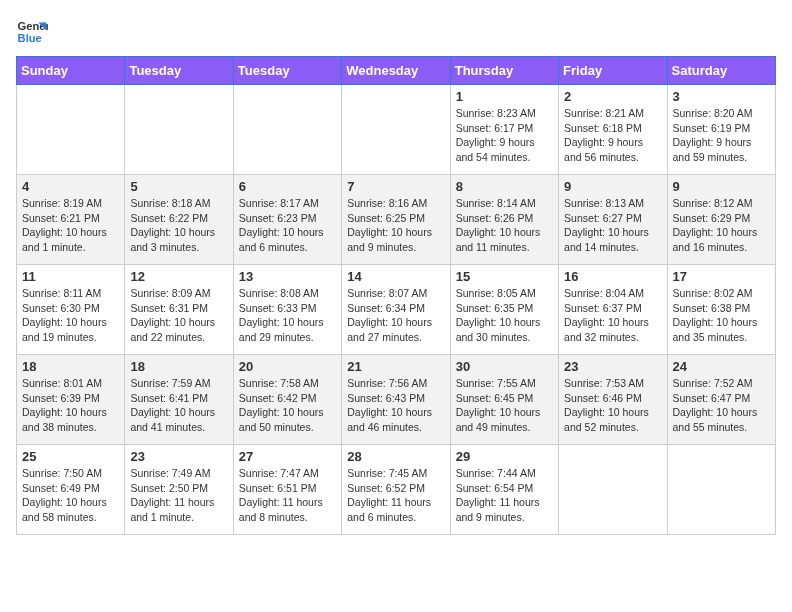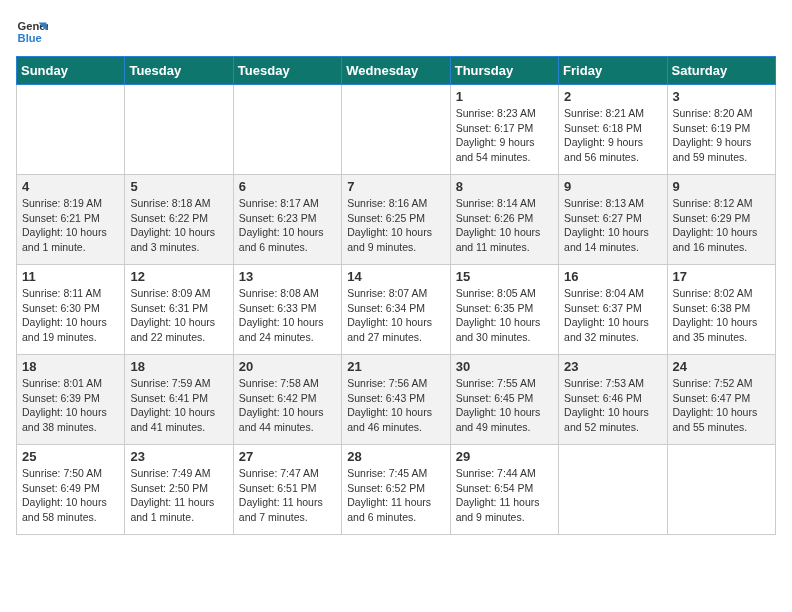--- a/index.html
+++ b/index.html
@@ -37,21 +37,21 @@
       font-size: 16px;
       color: #555;
       font-weight: 500;
     }
     table {
       width: 100%;
       border-collapse: collapse;
       font-size: 11px;
     }
     thead tr th {
-      background-color: #0f766e;
+      background-color: #8b5cf6;
       color: #fff;
       padding: 6px 4px;
       text-align: left;
       font-size: 13px;
       font-weight: bold;
       border: 1px solid #2a7fd4;
     }
     tbody tr td {
       border: 1px solid #ccc;
       padding: 4px 5px;
@@ -205,21 +205,21 @@
           <div class="day-info">Sunrise: 8:09 AM</div>
           <div class="day-info">Sunset: 6:31 PM</div>
           <div class="day-info">Daylight: 10 hours</div>
           <div class="day-info">and 22 minutes.</div>
         </td>
         <td>
           <div class="day-number">13</div>
           <div class="day-info">Sunrise: 8:08 AM</div>
           <div class="day-info">Sunset: 6:33 PM</div>
           <div class="day-info">Daylight: 10 hours</div>
-          <div class="day-info">and 24 minutes.</div>
+          <div class="day-info">and 29 minutes.</div>
         </td>
         <td>
           <div class="day-number">14</div>
           <div class="day-info">Sunrise: 8:07 AM</div>
           <div class="day-info">Sunset: 6:34 PM</div>
           <div class="day-info">Daylight: 10 hours</div>
           <div class="day-info">and 27 minutes.</div>
         </td>
         <td>
           <div class="day-number">15</div>
@@ -256,21 +256,21 @@
           <div class="day-info">Sunrise: 7:59 AM</div>
           <div class="day-info">Sunset: 6:41 PM</div>
           <div class="day-info">Daylight: 10 hours</div>
           <div class="day-info">and 41 minutes.</div>
         </td>
         <td>
           <div class="day-number">20</div>
           <div class="day-info">Sunrise: 7:58 AM</div>
           <div class="day-info">Sunset: 6:42 PM</div>
           <div class="day-info">Daylight: 10 hours</div>
-          <div class="day-info">and 44 minutes.</div>
+          <div class="day-info">and 50 minutes.</div>
         </td>
         <td>
           <div class="day-number">21</div>
           <div class="day-info">Sunrise: 7:56 AM</div>
           <div class="day-info">Sunset: 6:43 PM</div>
           <div class="day-info">Daylight: 10 hours</div>
           <div class="day-info">and 46 minutes.</div>
         </td>
         <td>
           <div class="day-number">30</div>
@@ -307,21 +307,21 @@
           <div class="day-info">Sunrise: 7:49 AM</div>
           <div class="day-info">Sunset: 2:50 PM</div>
           <div class="day-info">Daylight: 11 hours</div>
           <div class="day-info">and 1 minute.</div>
         </td>
         <td>
           <div class="day-number">27</div>
           <div class="day-info">Sunrise: 7:47 AM</div>
           <div class="day-info">Sunset: 6:51 PM</div>
           <div class="day-info">Daylight: 11 hours</div>
-          <div class="day-info">and 7 minutes.</div>
+          <div class="day-info">and 8 minutes.</div>
         </td>
         <td>
           <div class="day-number">28</div>
           <div class="day-info">Sunrise: 7:45 AM</div>
           <div class="day-info">Sunset: 6:52 PM</div>
           <div class="day-info">Daylight: 11 hours</div>
           <div class="day-info">and 6 minutes.</div>
         </td>
         <td>
           <div class="day-number">29</div>

